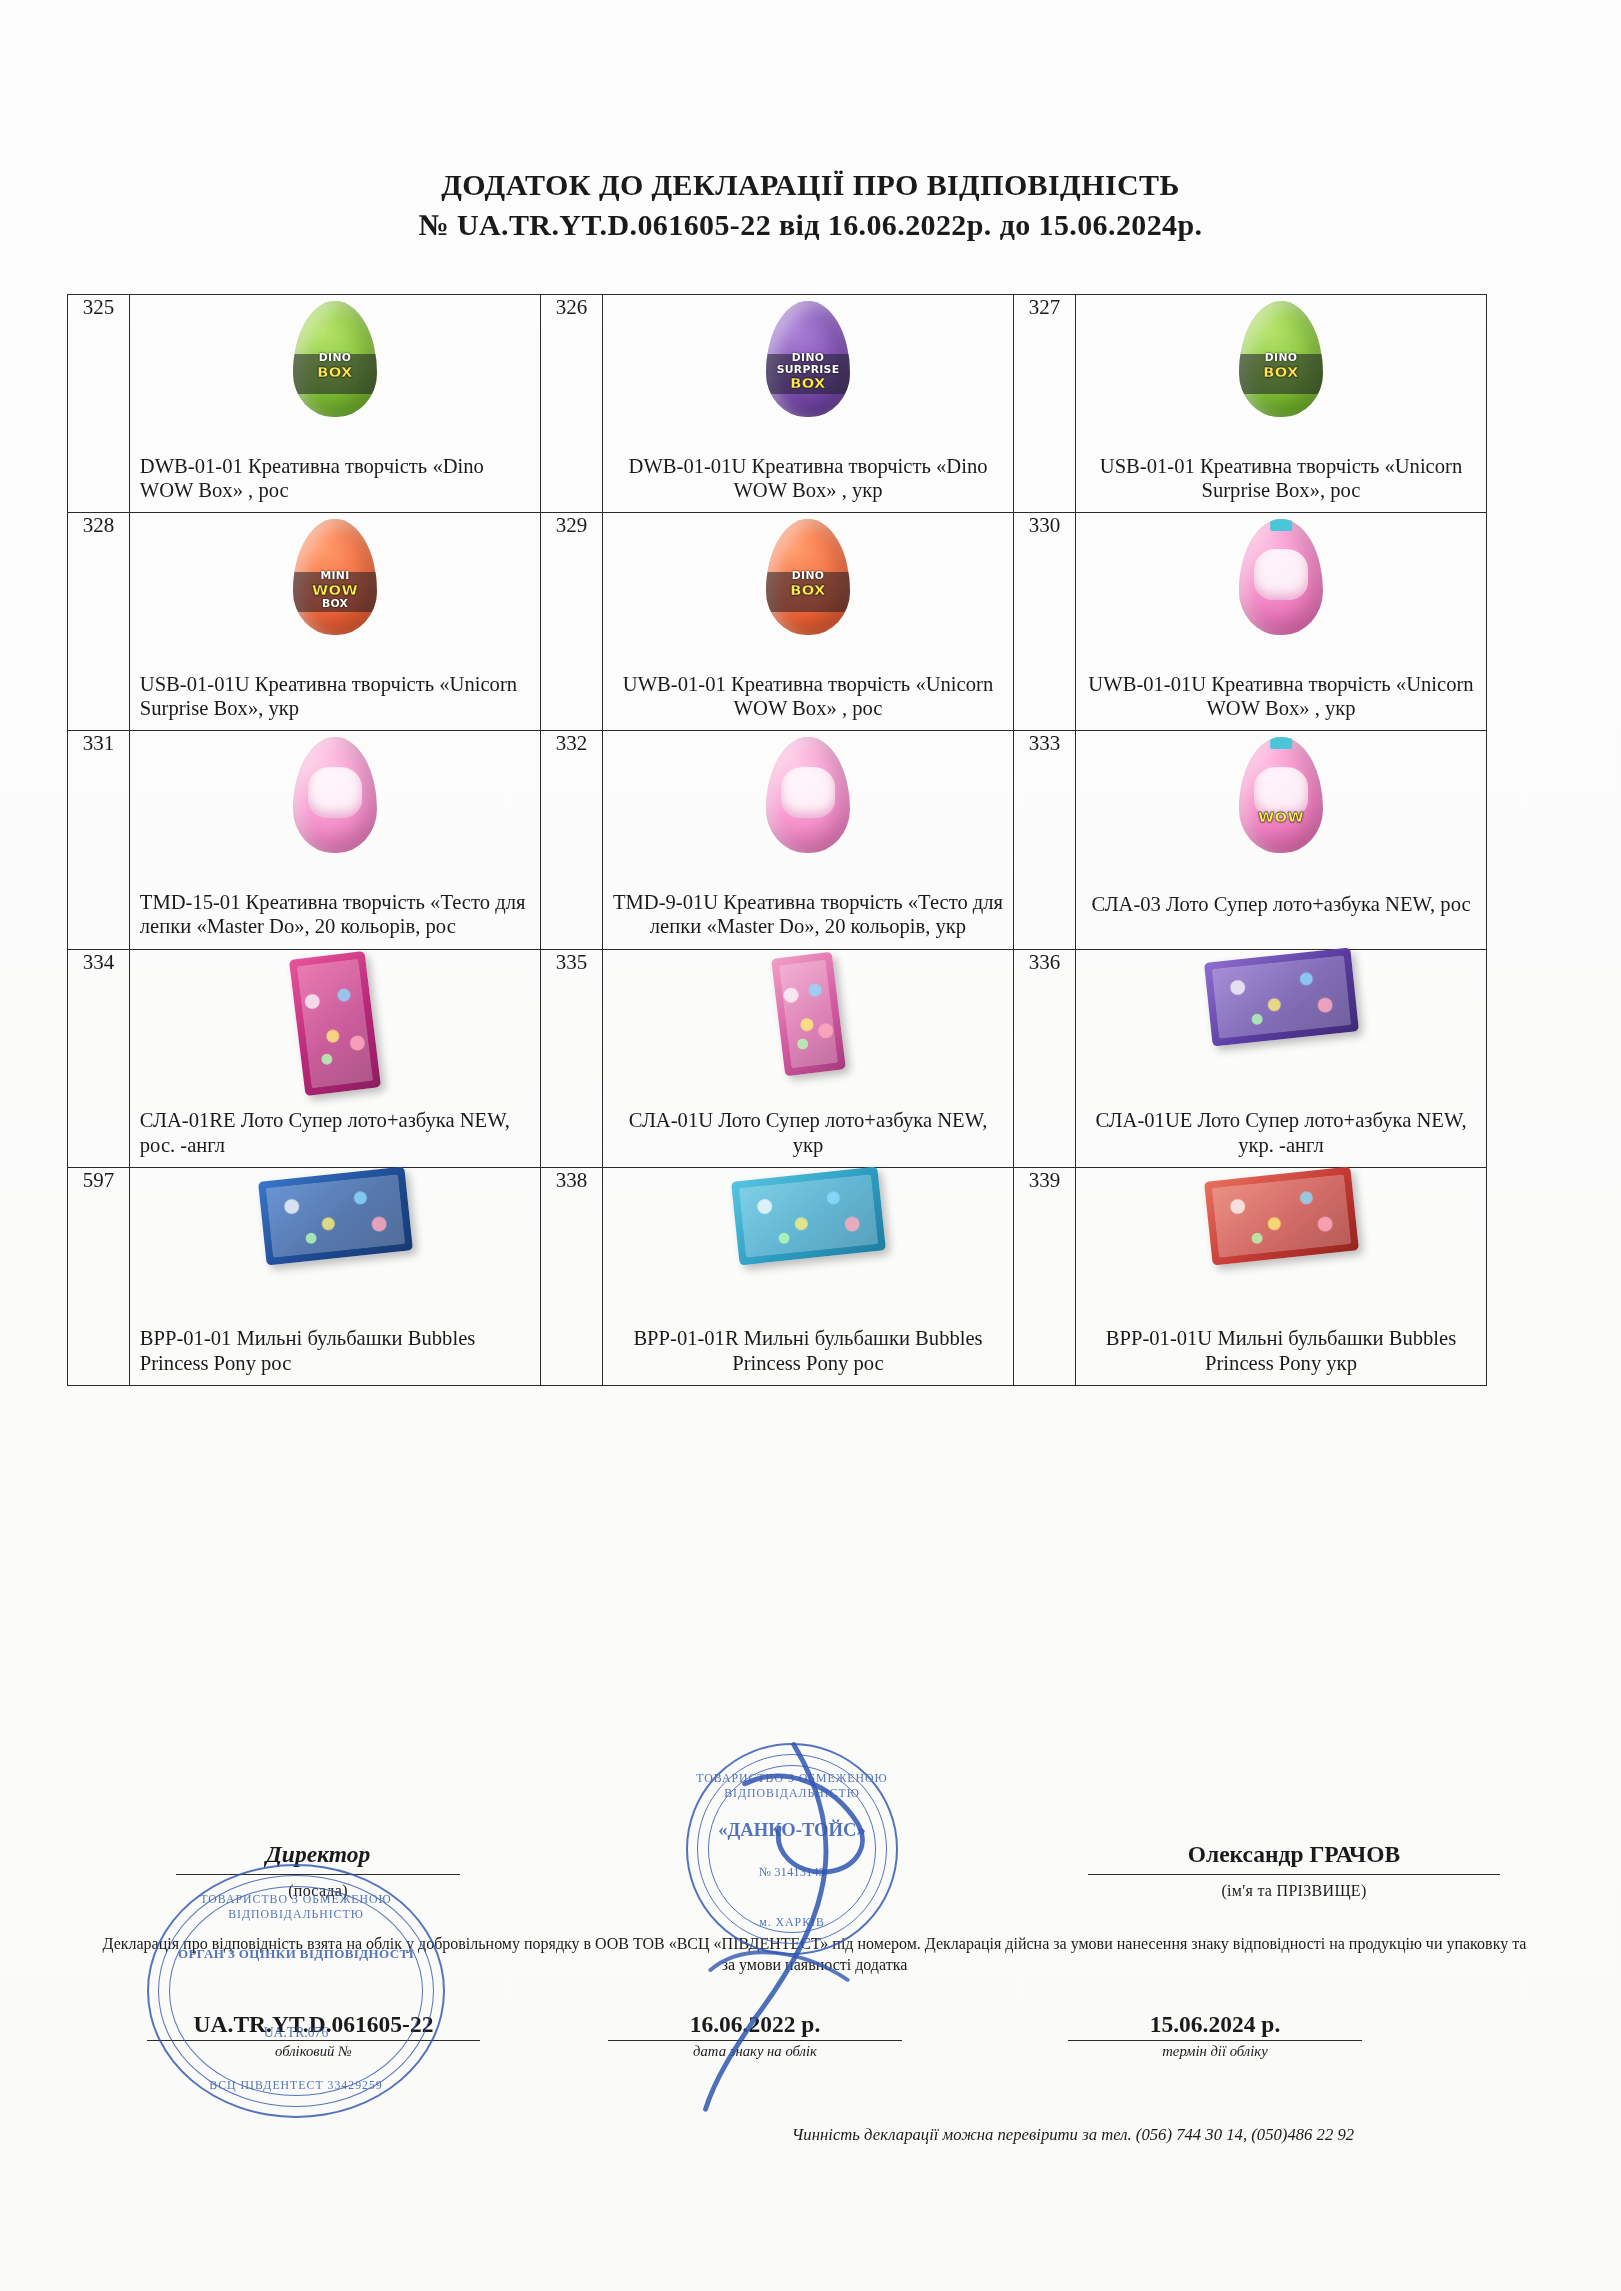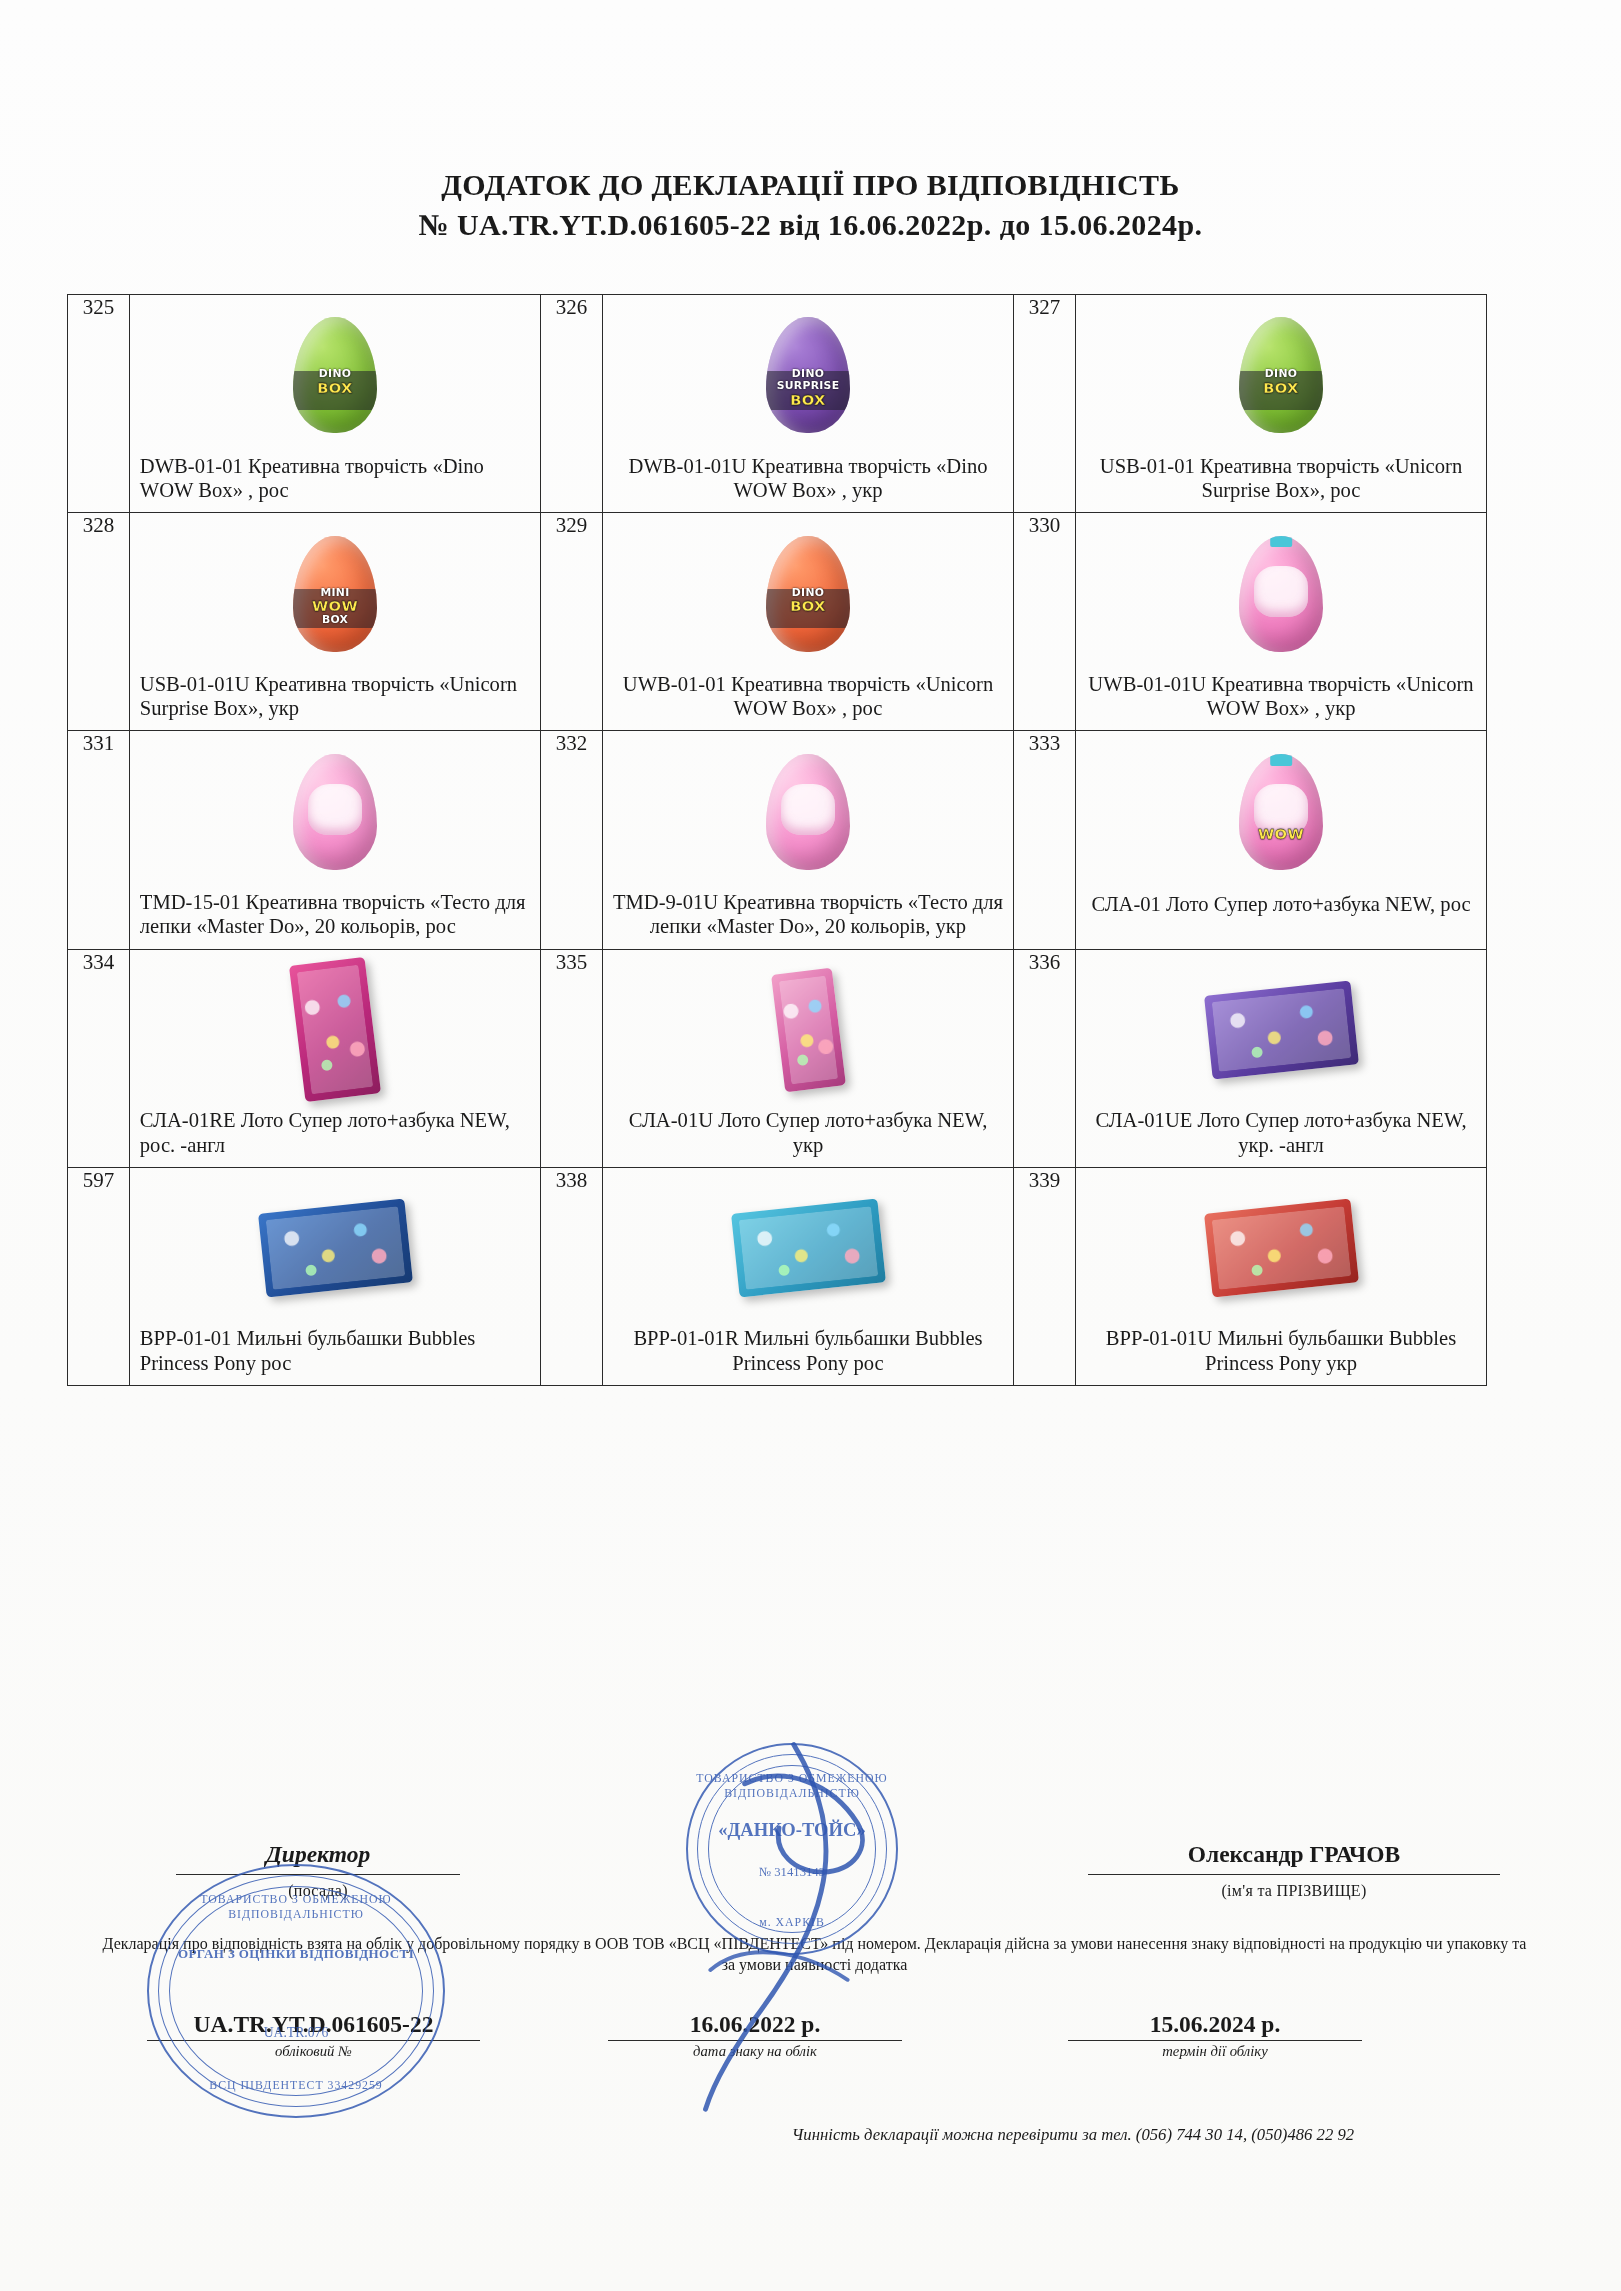--- a/index.html
+++ b/index.html
@@ -61,21 +61,20 @@
   .cellbox {
     display: flex;
     flex-direction: column;
     height: 100%;
     min-height: 196px;
   }
   .imgwrap {
     flex: 0 0 auto;
     height: 149px;
     display: flex;
-    align-items: center;
     justify-content: center;
     padding-top: 5.9px;
   }
   .caption {
     flex: 1 1 auto;
     display: flex;
     align-items: center;
     padding: 3.9px 9.8px 9.8px 9.8px;
     font-size: 20.6px;
     line-height: 1.18;
@@ -419,21 +418,21 @@
           <div class="cellbox">
             <div class="imgwrap">
               <div class="egg pink">
                   <div class="cap"></div>
                   <div class="uni"></div>
                   <div class="txt" style="top:62%">
                     <b>WOW</b>
                   </div>
                 </div>
             </div>
-            <div class="caption center">СЛА-01 Лото Супер лото+азбука NEW, рос</div>
+            <div class="caption center">СЛА-03 Лото Супер лото+азбука NEW, рос</div>
           </div>
         </td>
       </tr>
 
       <tr class="prod-row">
         <td class="num">334</td>
         <td class="item">
           <div class="cellbox">
             <div class="imgwrap">
               <div class="box tall b1">

